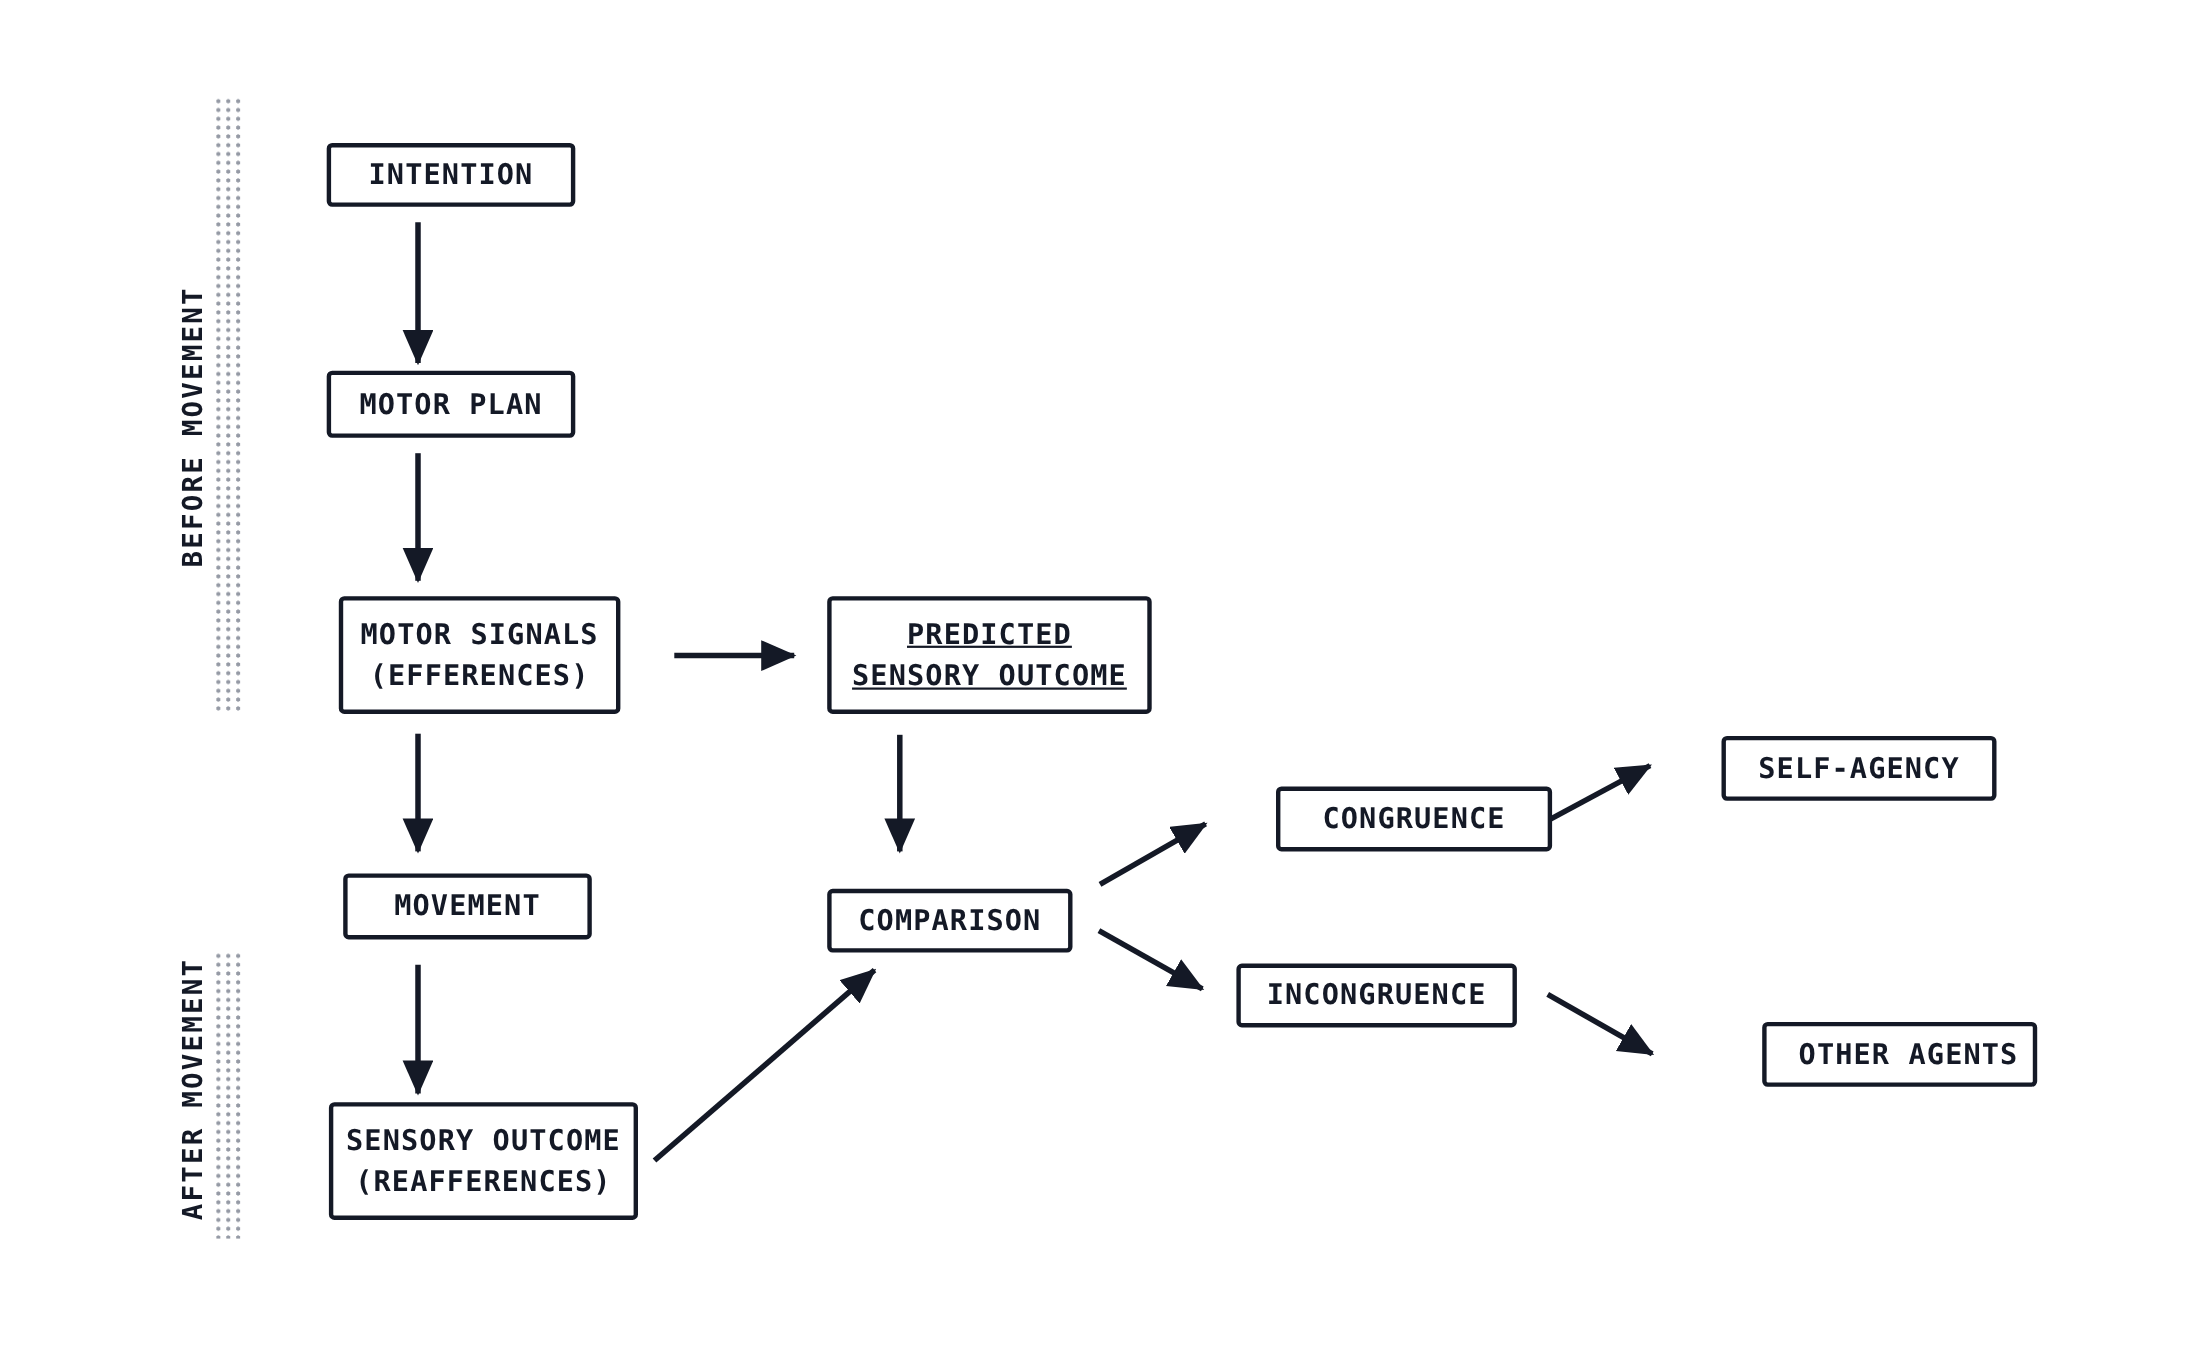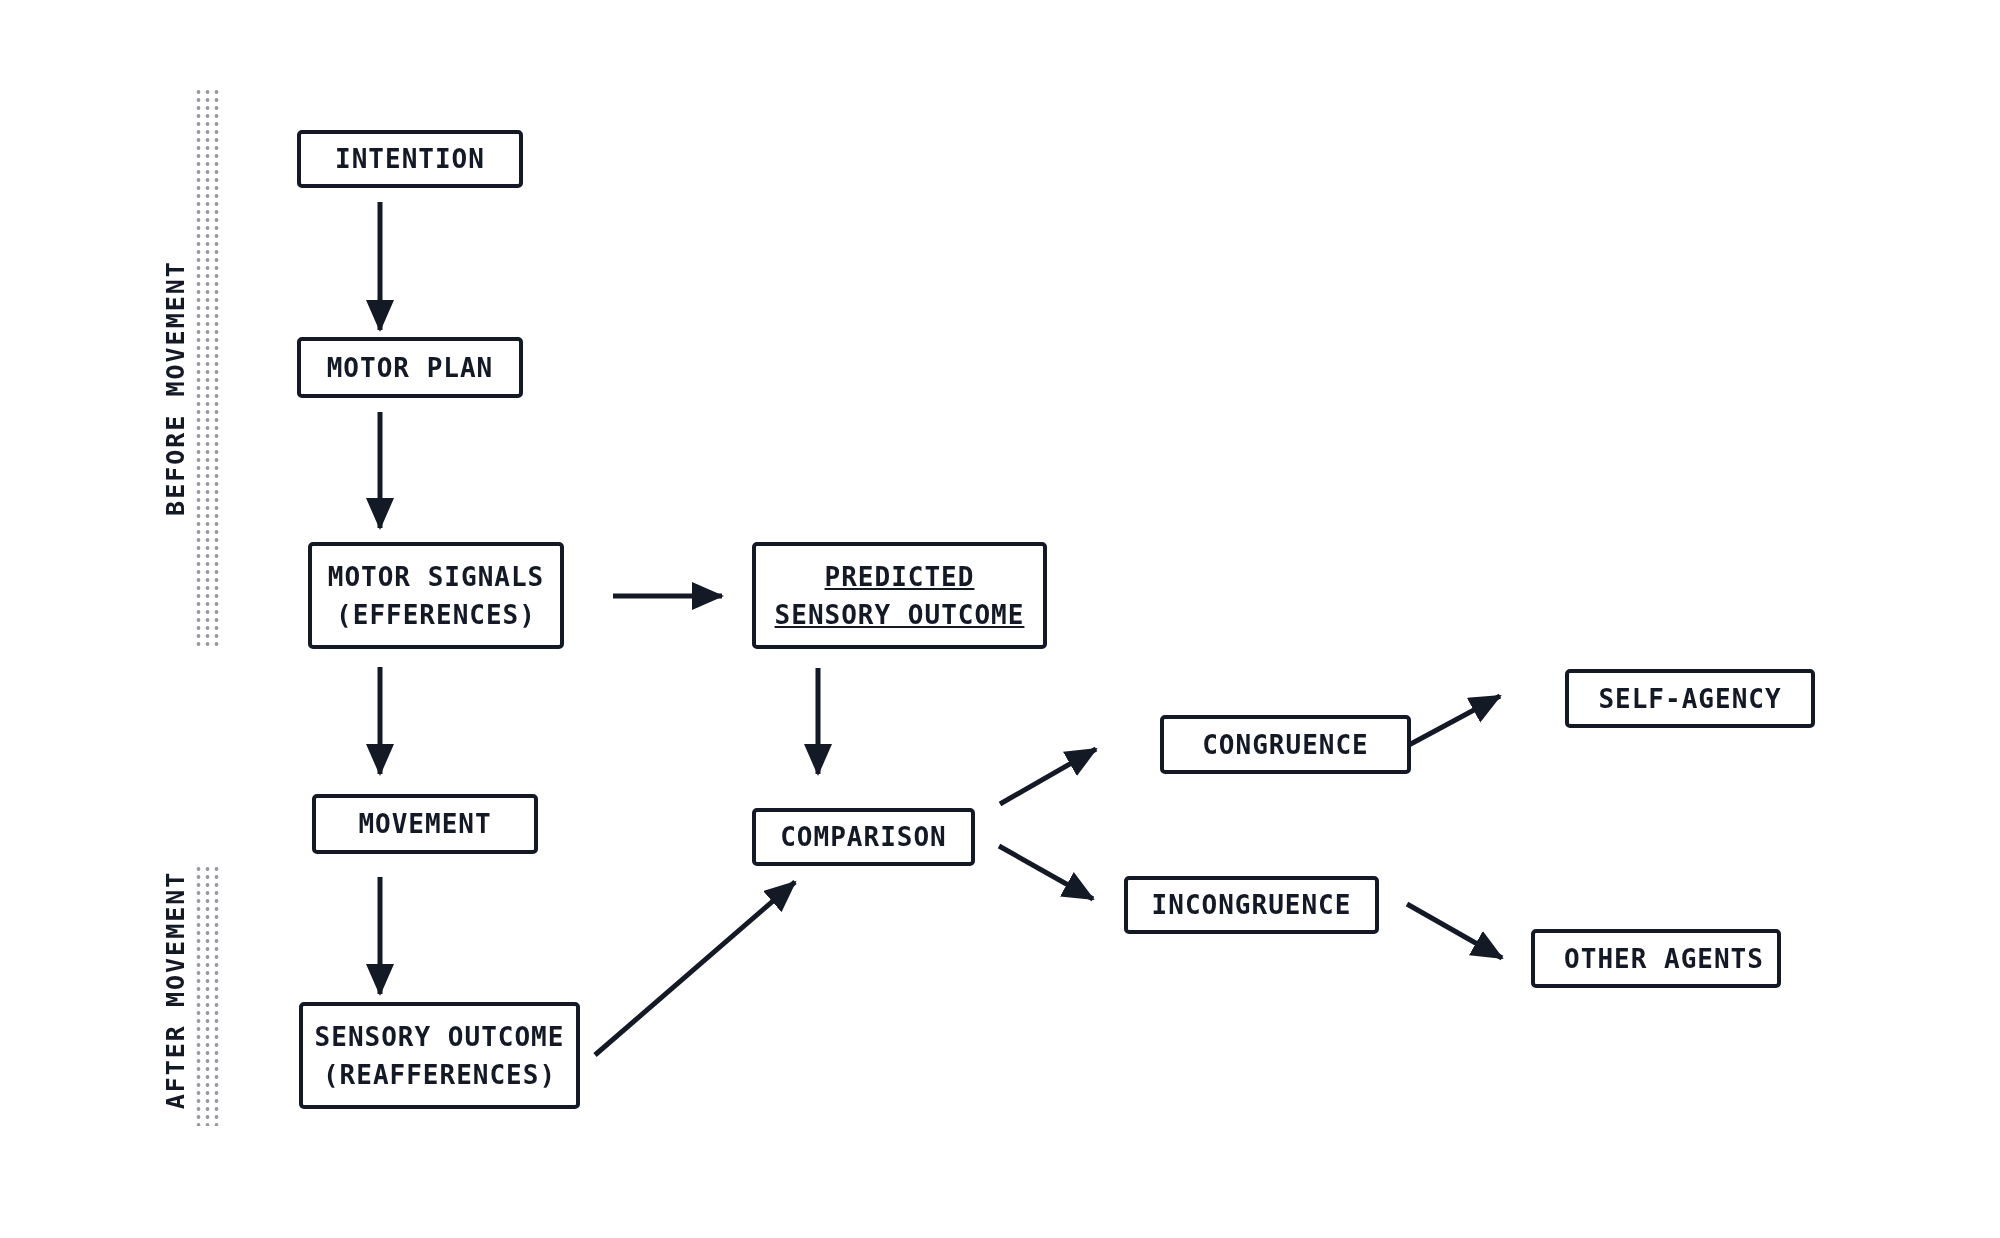--- a/index.html
+++ b/index.html
@@ -39,21 +39,21 @@
   #n-intention   {left:297px;top:130px;width:226px;height:58px;}
   #n-motor-plan  {left:297px;top:337px;width:226px;height:61px;}
   #n-motor-signals{left:308px;top:542px;width:256px;height:107px;}
   #n-predicted   {left:752px;top:542px;width:295px;height:107px;text-decoration:underline;}
   #n-movement    {left:297px;top:794px;width:226px;height:60px;margin-left:15px;}
   #n-comparison  {left:752px;top:796px;width:223px;height:58px;margin-top:12px;}
   #n-sensory     {left:299px;top:1002px;width:281px;height:107px;}
   #n-congruence  {left:1160px;top:715px;width:251px;height:59px;}
   #n-incongruence{left:1124px;top:876px;width:255px;height:58px;}
   #n-self-agency {left:1531px;top:669px;width:250px;height:59px;margin-left:34px;}
-  #n-other-agents{left:1531px;top:929px;width:250px;height:59px;padding-left:16px;}
+  #n-other-agents{left:1602px;top:929px;width:250px;height:59px;padding-left:16px;}
 
   
   .dotbar{
     position:absolute;
     left:194px;width:27px;
     background-image:radial-gradient(circle at 4.5px 4px, var(--dot) 1.6px, transparent 2.2px);
     background-size:9px 8px;
   }
   #bar-before{top:88px;height:560px;}
   #bar-after{top:865px;height:261px;}

